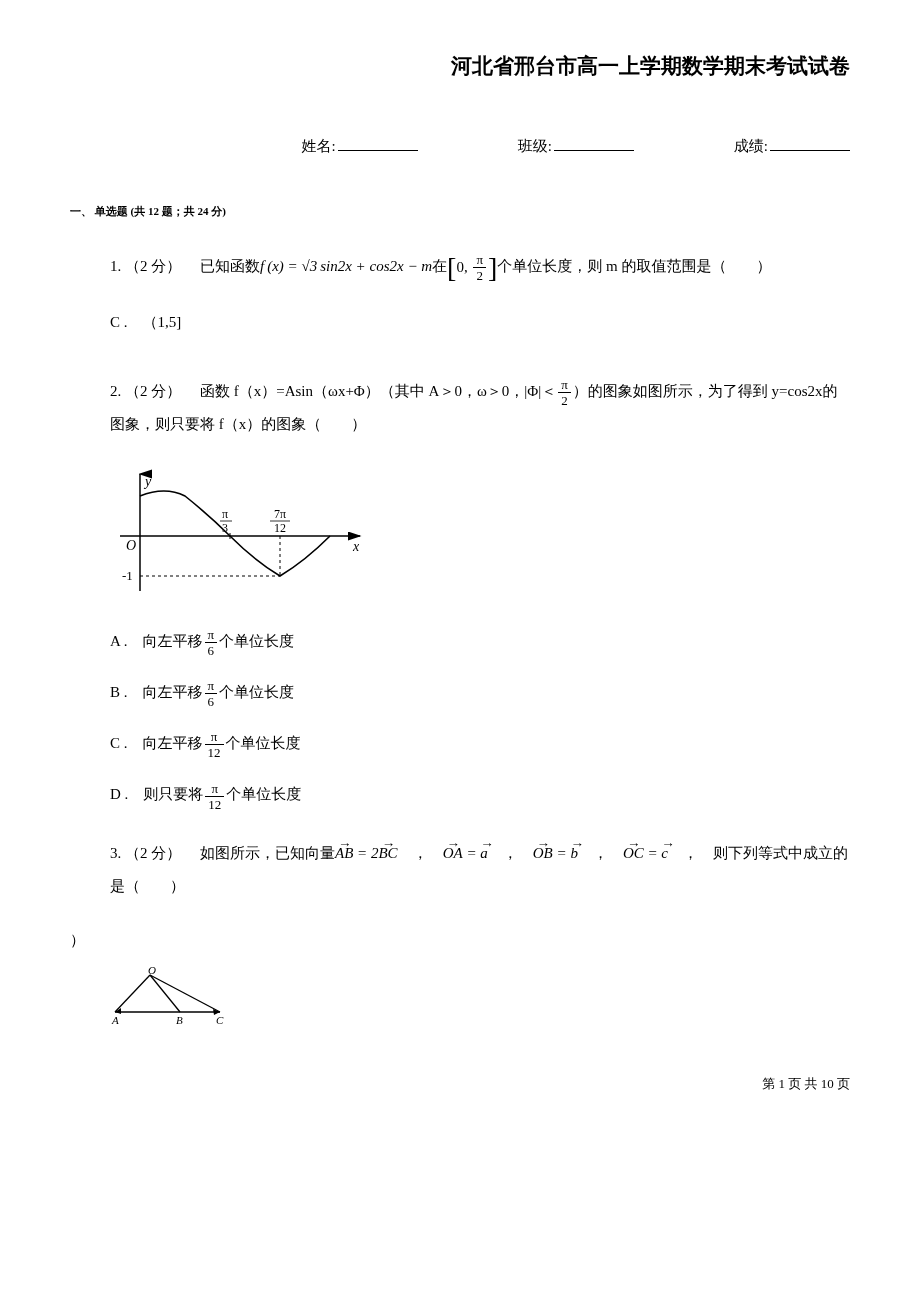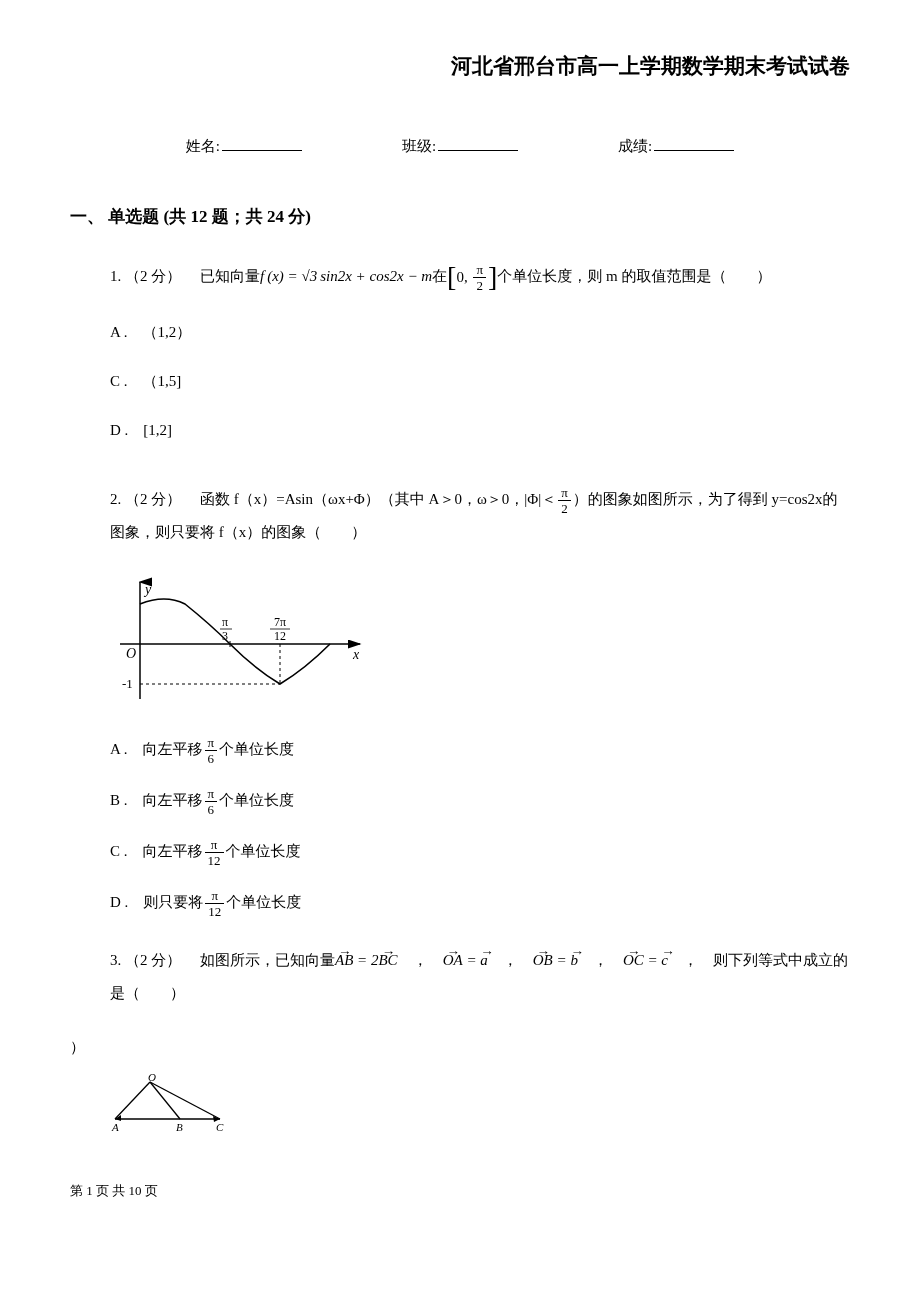--- a/index.html
+++ b/index.html
@@ -17,38 +17,38 @@
       line-height: 1.6;
     }
     .title {
       text-align: right;
       font-size: 21px;
       font-weight: bold;
       margin-bottom: 50px;
     }
     .info-row {
       display: flex;
-      justify-content: center;
+      justify-content: flex-end;
       gap: 100px;
       margin-bottom: 45px;
       font-size: 15px;
     }
     .info-item {
       display: flex;
       align-items: baseline;
     }
     .blank-line {
       display: inline-block;
       border-bottom: 1px solid black;
       width: 80px;
       height: 1em;
       margin-left: 2px;
     }
     .section-heading {
-      font-size: 17px;
+      font-size: 11px;
       font-weight: bold;
       margin-bottom: 30px;
     }
     .question {
       margin-left: 40px;
       margin-bottom: 25px;
       line-height: 2.2;
     }
     .q3 {
       margin-left: 0;
@@ -110,21 +110,21 @@
       font-style: italic;
       font-family: 'Times New Roman', serif;
     }
     .graph-container {
       margin: 15px 0 25px 40px;
     }
     .triangle-container {
       margin: 10px 0 30px 40px;
     }
     .footer {
-      text-align: left;
+      text-align: right;
       font-size: 13px;
       margin-top: 40px;
     }
     .sqrt-sym {
       font-family: 'Times New Roman', serif;
     }
     .fx-formula {
       font-style: italic;
       font-family: 'Times New Roman', serif;
     }
@@ -147,29 +147,27 @@
     <span>成绩:</span>
     <span class="blank-line"></span>
   </div>
 </div>
 
 <div class="section-heading">一、 单选题 (共 12 题；共 24 分)</div>
 
 <div class="question">
   <span>1.</span>
   <span>（2 分）</span>
-  　<span>已知向量</span><span class="fx-formula">f (x) = <span class="sqrt-sym">√3</span> sin2x + cos2x − m</span><span>在</span><span class="bracket-interval"><span class="lb">[</span>0,&nbsp;<span class="frac">
+  　<span>已知函数</span><span class="fx-formula">f (x) = <span class="sqrt-sym">√3</span> sin2x + cos2x − m</span><span>在</span><span class="bracket-interval"><span class="lb">[</span>0,&nbsp;<span class="frac">
         <span class="num">π</span>
         <span class="den">2</span>
       </span><span class="rb">]</span></span><span>个单位长度，则 m 的取值范围是（　　）</span>
 </div>
 <div class="options">
-  <div class="option">A .　（1,2）</div>
   <div class="option">C .　（1,5]</div>
-  <div class="option">D .　[1,2]</div>
 </div>
 
 <div class="question" style="margin-left:0; padding-left:40px; text-indent:0;margin-top:39px;">
   <span>2.</span>
   <span>（2 分）</span>
   　<span>函数 f（x）=Asin（ωx+Φ）（其中 A＞0，ω＞0，|Φ|＜</span><span class="frac"><span class="num">π</span><span class="den">2</span></span><span>）的图象如图所示，为了得到 y=cos2x的图象，则只要将 f（x）的图象（　　）</span>
 </div>
 
 <div class="graph-container">
   <svg width="260" height="130" viewBox="0 0 260 130">

